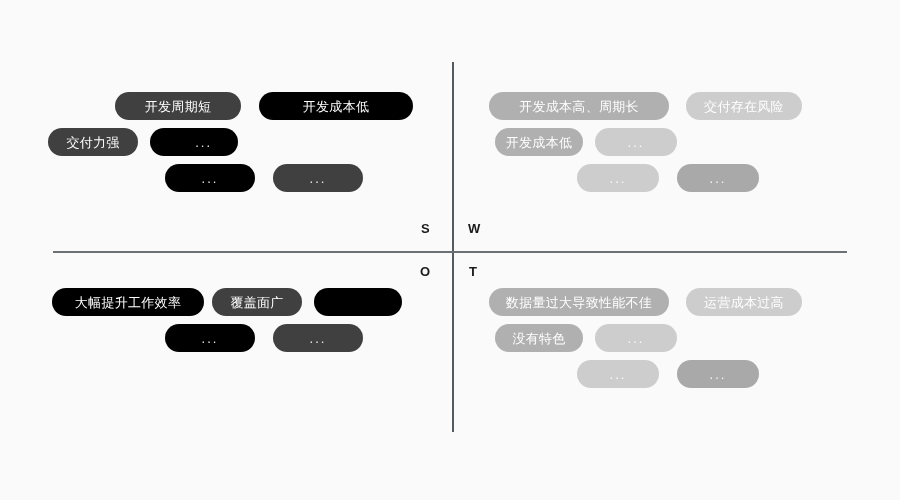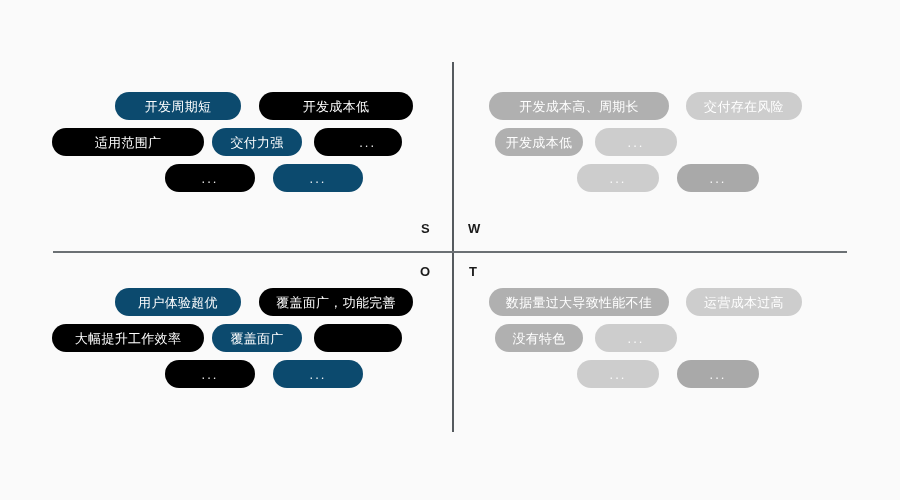--- a/index.html
+++ b/index.html
@@ -79,21 +79,21 @@
     padding: 0 16px;
     font-size: 13px;
     line-height: 1;
     color: #ffffff;
     font-weight: normal;
     letter-spacing: .3px;
     overflow: hidden;
   }
 
   
-  .c-blue   { background: #0c4a6e; }
+  .c-blue   { background: #404040; }
   .c-teal   { background: #000000; }
   .c-gray-d { background: #b0b0b0; }
   .c-gray-l { background: #cdcdcd; text-align: center; }
   .c-gray-m { background: #a9a9a9; }
 
   
   .pill .dots {
     font-size: 13px;
     letter-spacing: 2px;
     color: rgba(255,255,255,.9);
@@ -114,21 +114,20 @@
   <div class="quad-letter letter-w">W</div>
   <div class="quad-letter letter-o">O</div>
   <div class="quad-letter letter-t">T</div>
 
   <div class="quadrant q-s" id="q-strengths">
       <div class="pill-row">
         <div class="pill c-blue" style="width: 126px; margin-left: 75px;">开发周期短</div>
         <div class="pill c-teal" style="width: 154px; margin-left: 18px;">开发成本低</div>
       </div>
       <div class="pill-row">
-        <div class="pill c-teal" style="width: 152px; margin-left: 12px;">适用范围广</div>
         <div class="pill c-blue" style="width: 90px; margin-left: 8px;">交付力强</div>
         <div class="pill c-teal dots-right" style="width: 88px; margin-left: 12px;">
           <span class="dots">...</span>
         </div>
       </div>
       <div class="pill-row">
         <div class="pill c-teal dots-center" style="width: 90px; margin-left: 125px;">
           <span class="dots">...</span>
         </div>
         <div class="pill c-blue dots-center" style="width: 90px; margin-left: 18px;">
@@ -150,24 +149,20 @@
       <div class="pill-row">
         <div class="pill c-gray-l dots-center" style="width: 82px; margin-left: 94px;">
           <span class="dots">...</span>
         </div>
         <div class="pill c-gray-m dots-center" style="width: 82px; margin-left: 18px;">
           <span class="dots">...</span>
         </div>
       </div>
     </div>
   <div class="quadrant q-o" id="q-opportunities">
-      <div class="pill-row">
-        <div class="pill c-blue" style="width: 126px; margin-left: 75px;">用户体验超优</div>
-        <div class="pill c-teal" style="width: 154px; margin-left: 18px;">覆盖面广，功能完善</div>
-      </div>
       <div class="pill-row">
         <div class="pill c-teal" style="width: 152px; margin-left: 12px; text-align: center;">大幅提升工作效率</div>
         <div class="pill c-blue" style="width: 90px; margin-left: 8px;">覆盖面广</div>
         <div class="pill c-teal empty-pill" style="width: 88px; margin-left: 12px;"></div>
       </div>
       <div class="pill-row">
         <div class="pill c-teal dots-center" style="width: 90px; margin-left: 125px;">
           <span class="dots">...</span>
         </div>
         <div class="pill c-blue dots-center" style="width: 90px; margin-left: 18px;">

